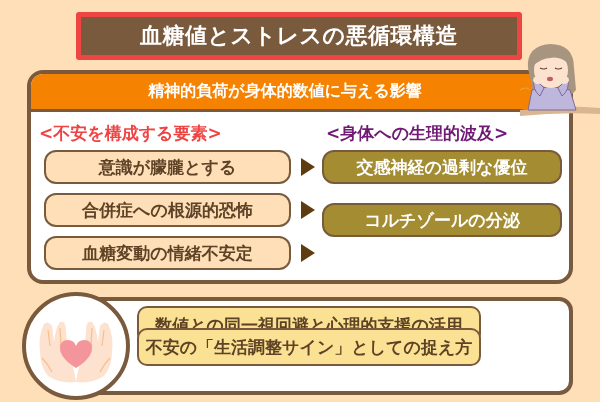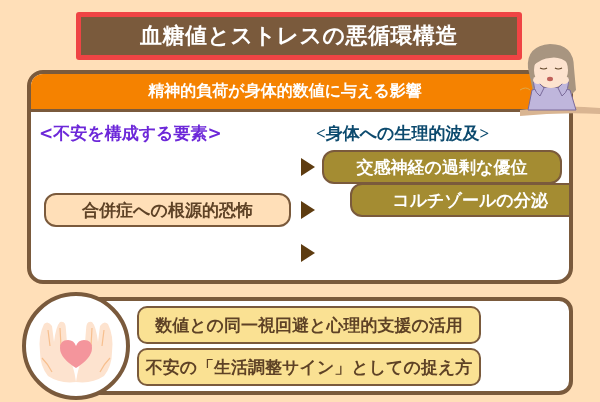--- a/index.html
+++ b/index.html
@@ -40,22 +40,22 @@
       color: #ffffff;
       font-size: 16px;
       display: flex; align-items: center; justify-content: center;
       padding-right: 30px;
     }
     .col-heading {
       position: absolute;
       top: 48px;
       font-size: 17px;
     }
-    .col-heading.left { left: 8px; color: #6d28d9; }
-    .col-heading.right { left: 285px; color: #0c4a6e; font-family: Liberation Serif, serif; }
+    .col-heading.left { left: 8px; color: #ef4444; }
+    .col-heading.right { left: 295px; color: #701a75; }
     .pill {
       position: absolute;
       height: 34px;
       border: 2.5px solid #7a5a3c;
       border-radius: 12px;
       display: flex; align-items: center; justify-content: center;
       font-size: 17px;
     }
     .pill.left {
       left: 13px; width: 247px;
@@ -112,28 +112,30 @@
 <div class="title-box">
   <div class="title-inner">血糖値とストレスの悪循環構造</div>
 </div>
 
 <div class="main-panel">
   <div class="panel-header">精神的負荷が身体的数値に与える影響</div>
 
   <div class="col-heading left">&lt;不安を構成する要素&gt;</div>
   <div class="col-heading right">&lt;身体への生理的波及&gt;</div>
 
+  <div class="pill left" style="top:76px;">意識が朦朧とする</div>
   <div class="pill left" style="top:119px;text-align:center;">合併症への根源的恐怖</div>
+  <div class="pill left" style="top:162px;">血糖変動の情緒不安定</div>
 
   <div class="arrow" style="top:84px;"></div>
   <div class="arrow" style="top:127px;"></div>
   <div class="arrow" style="top:170px;"></div>
 
   <div class="pill right" style="top:76px;">交感神経の過剰な優位</div>
-  <div class="pill right" style="top:109px;margin-left:28px;">コルチゾールの分泌</div>
+  <div class="pill right" style="top:129px;">コルチゾールの分泌</div>
 </div>
 
 <div class="character">
   <svg width="80" height="82" viewBox="0 0 80 82">
 
     <path d="M0 72 Q40 66 80 70 L80 76 Q40 74 0 78 Z" fill="#d9b592"></path>
 
     <path d="M8 30 Q6 8 30 6 Q54 6 54 30 L56 52 L50 58 L14 58 Z" fill="#a89580"></path>
 
     <path d="M8 72 L12 52 Q30 46 50 52 L56 72 Z" fill="#bfb6dc" stroke="#7a6a9a" stroke-width="1"></path>
@@ -168,13 +170,13 @@
     <path d="M14 24 L16 40 M26 22 L27 40" stroke="#f7bf8e" stroke-width="1.2" fill="none"></path>
     <path d="M70 24 L68 40 M58 22 L57 40" stroke="#f7bf8e" stroke-width="1.2" fill="none"></path>
     <path d="M8 52 Q14 58 18 66" stroke="#f7bf8e" stroke-width="1.2" fill="none"></path>
     <path d="M76 52 Q70 58 66 66" stroke="#f7bf8e" stroke-width="1.2" fill="none"></path>
 
     <path d="M42 62 Q26 52 26 42 Q26 34 34 34 Q40 34 42 40 Q44 34 50 34 Q58 34 58 42 Q58 52 42 62 Z" fill="#f4959c"></path>
   </svg>
 </div>
 
 <div class="yellow-pill" style="top:306px;">数値との同一視回避と心理的支援の活用</div>
-<div class="yellow-pill" style="top:348px;">不安の「生活調整サイン」としての捉え方</div>
+<div class="yellow-pill" style="top:328px;">不安の「生活調整サイン」としての捉え方</div>
 
 </body></html>

